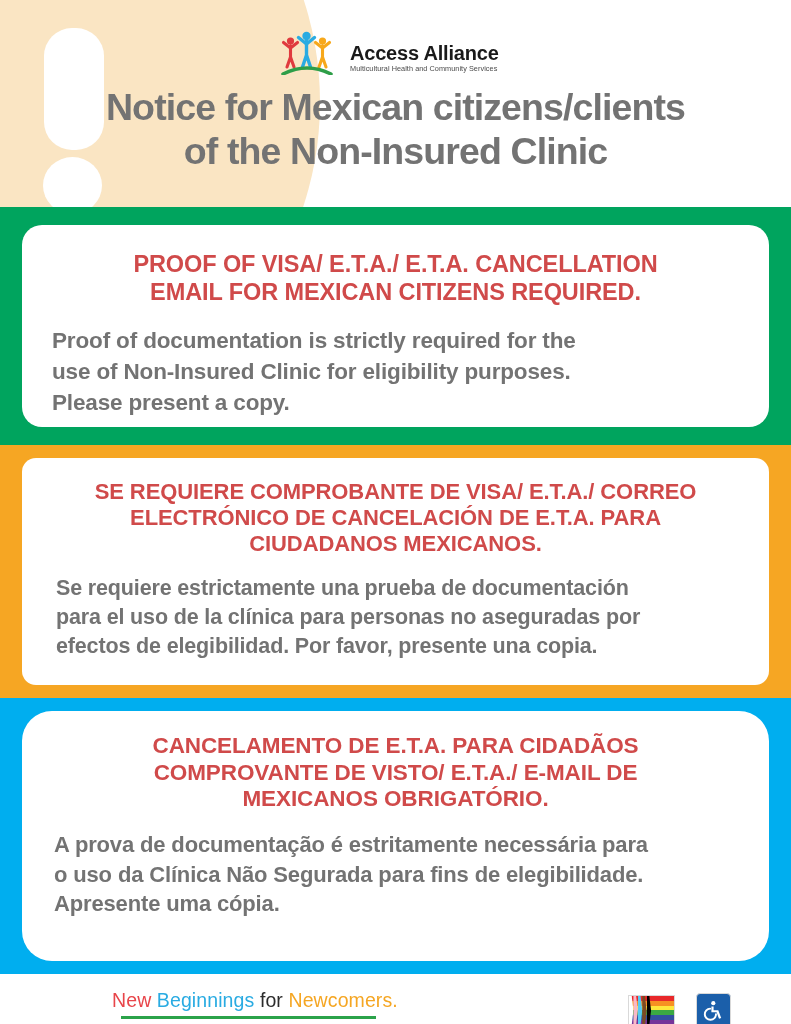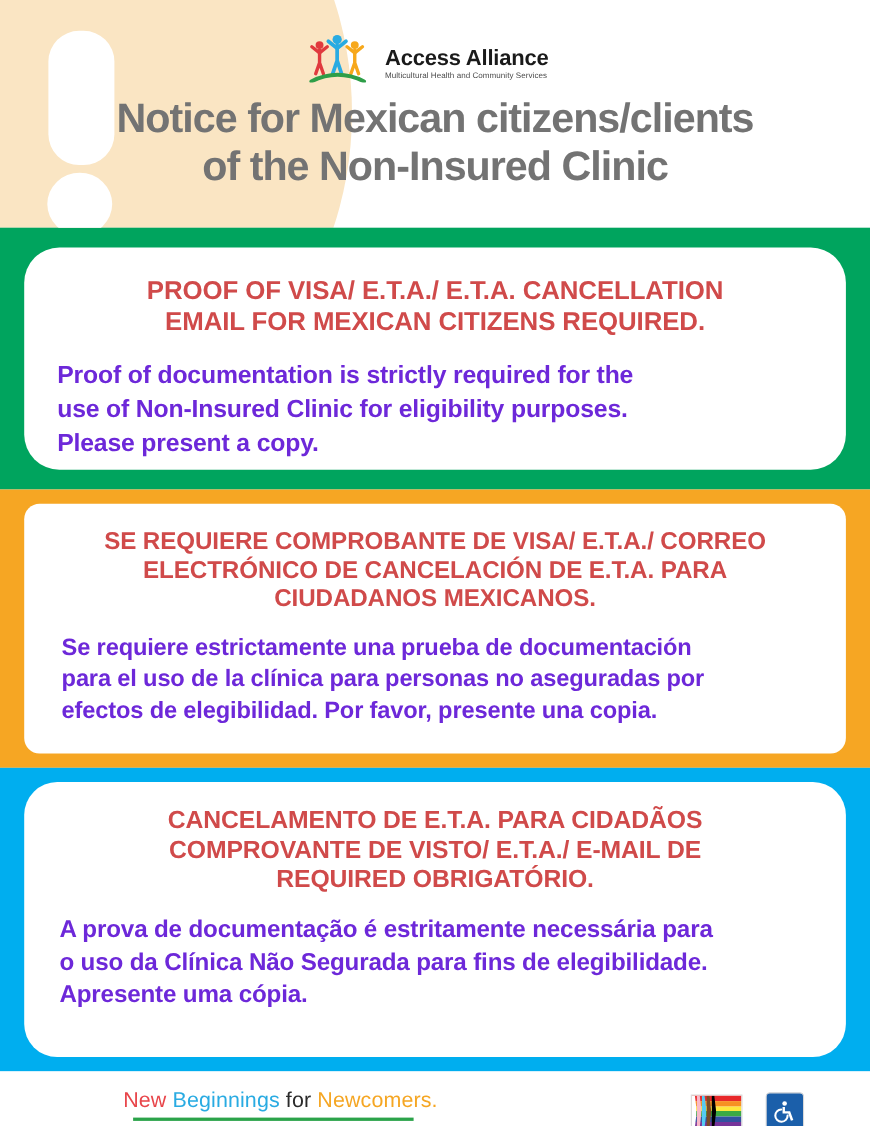--- a/index.html
+++ b/index.html
@@ -85,42 +85,42 @@
   .band { position:relative; width:100%; }
   .band.green  { background:#00A45E; flex:0 0 238px; }
   .band.orange { background:#F6A623; flex:0 0 253px; }
   .band.blue   { background:#00AEEF; flex:0 0 276px; }
 
   .card {
     position:absolute;
     left:22px; right:22px;
     top:18px; bottom:18px;
     background:#ffffff;
-    border-radius:32px;
+    border-radius:20px;
     padding:18px 30px 12px 30px;
     display:flex;
     flex-direction:column;
     justify-content:flex-start;
   }
   .band.orange .card { top:13px; bottom:13px; border-radius:14px; }
   .band.blue .card   { top:13px; bottom:13px; border-radius:30px; padding-top:20px; }
 
   .head-red {
     color:#D04A4A;
     font-weight:700;
     text-align:center;
     line-height:1.18;
     letter-spacing:-0.1px;
   }
   .band.green  .head-red { font-size:23.5px; margin-top:8px; }
   .band.orange .head-red { font-size:22px;   margin-top:3px; }
   .band.blue   .head-red { font-size:22.5px; margin-top:2px; }
 
   .body-black {
-    color:#6d28d9;
+    color:#737373;
     font-weight:700;
     text-align:left;
     line-height:1.36;
     letter-spacing:-0.15px;
   }
   .band.green  .body-black { font-size:22.5px; margin-top:20px; }
   .band.orange .body-black { font-size:21.5px; margin-top:17px; padding:0 4px; }
   .band.blue   .body-black { font-size:22px;   margin-top:17px; padding:0 2px; }
   .body-black .ln { display:block; }
   .head-red .ln  { display:block; }
@@ -252,21 +252,21 @@
         <span class="ln">efectos de elegibilidad. Por favor, presente una copia.</span>
       </div>
     </div>
   </section>
 
   <section class="band blue">
     <div class="card">
       <div class="head-red">
         <span class="ln">CANCELAMENTO DE E.T.A. PARA CIDADÃOS</span>
         <span class="ln">COMPROVANTE DE VISTO/ E.T.A./ E-MAIL DE</span>
-        <span class="ln">REQUIRED OBRIGATÓRIO.</span>
+        <span class="ln">MEXICANOS OBRIGATÓRIO.</span>
       </div>
       <div class="body-black">
         <span class="ln">A prova de documentação é estritamente necessária para</span>
         <span class="ln">o uso da Clínica Não Segurada para fins de elegibilidade.</span>
         <span class="ln">Apresente uma cópia.</span>
       </div>
     </div>
   </section>
 
   <footer class="footer">

